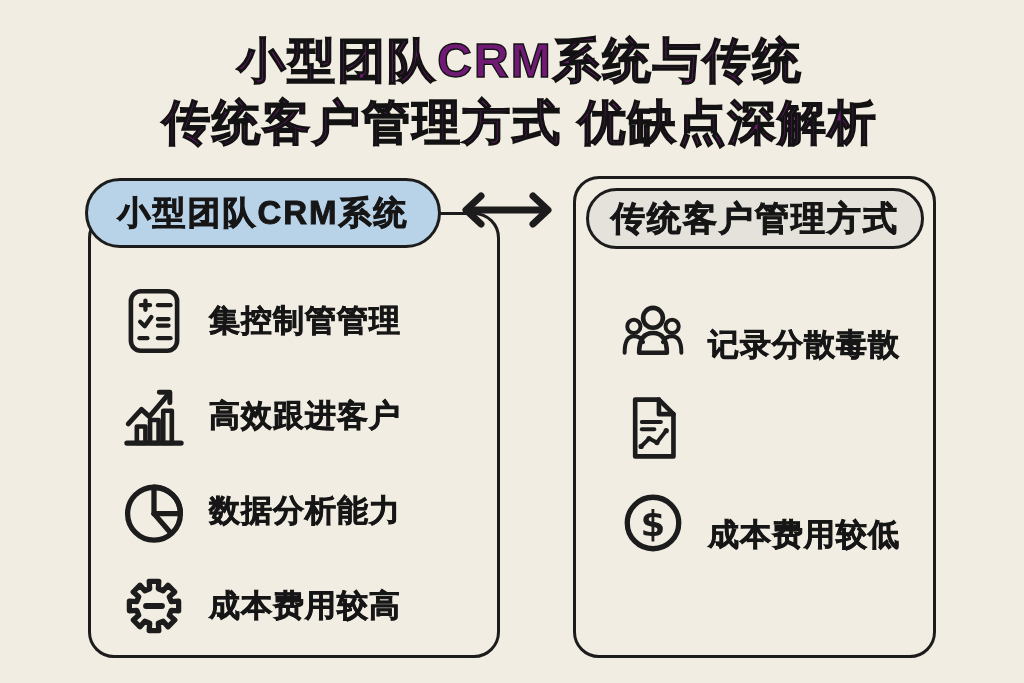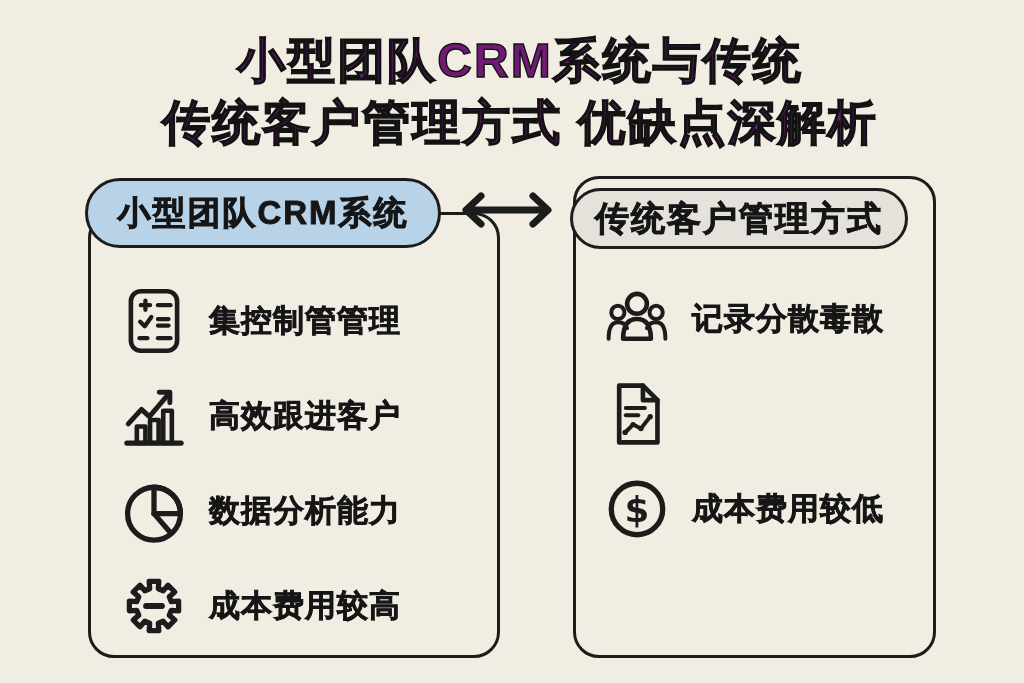--- a/index.html
+++ b/index.html
@@ -22,37 +22,37 @@
   .box{
     position:absolute;
     border:3.5px solid #1c1c1c;
     border-radius:26px;
     box-sizing:border-box;
     display:flex;flex-direction:column;
   }
   .box-left{left:88px;top:212px;width:412px;height:446px;padding-top:58px;}
   .box-right{left:573px;top:176px;width:363px;height:482px;padding-top:92px;}
   .row{display:flex;align-items:center;height:95px;padding-left:30px;gap:22px;}
-  .box-right .row{padding-left:28px;}
+  .box-right .row{padding-left:44px;align-items:flex-end;}
   .ic{width:66px;height:66px;flex:0 0 auto;}
   .lbl{
     font-size:31px;font-weight:700;letter-spacing:1px;
     -webkit-text-stroke:0.7px #161616;white-space:nowrap;
   }
   .pill{
     position:absolute;z-index:2;
     border:3.5px solid #1c1c1c;
     box-sizing:border-box;
     display:flex;align-items:center;justify-content:center;
     font-weight:700;letter-spacing:2px;
     -webkit-text-stroke:0.9px #161616;
     white-space:nowrap;
   }
   .pill-left{left:85px;top:178px;width:356px;height:70px;border-radius:36px;font-size:33px;}
-  .pill-right{left:570px;top:188px;width:338px;height:61px;border-radius:31px;font-size:34px;}
+  .pill-right{left:586px;top:188px;width:338px;height:61px;border-radius:31px;font-size:34px;}
   .arrow{position:absolute;left:452px;top:186px;width:110px;height:48px;}
   svg{display:block;}
   .stroke{stroke:#1c1c1c;fill:none;stroke-linecap:round;stroke-linejoin:round;}
 </style>
 </head>
 <body>
 
 <div class="canvas">
 
   <h1 class="title">

